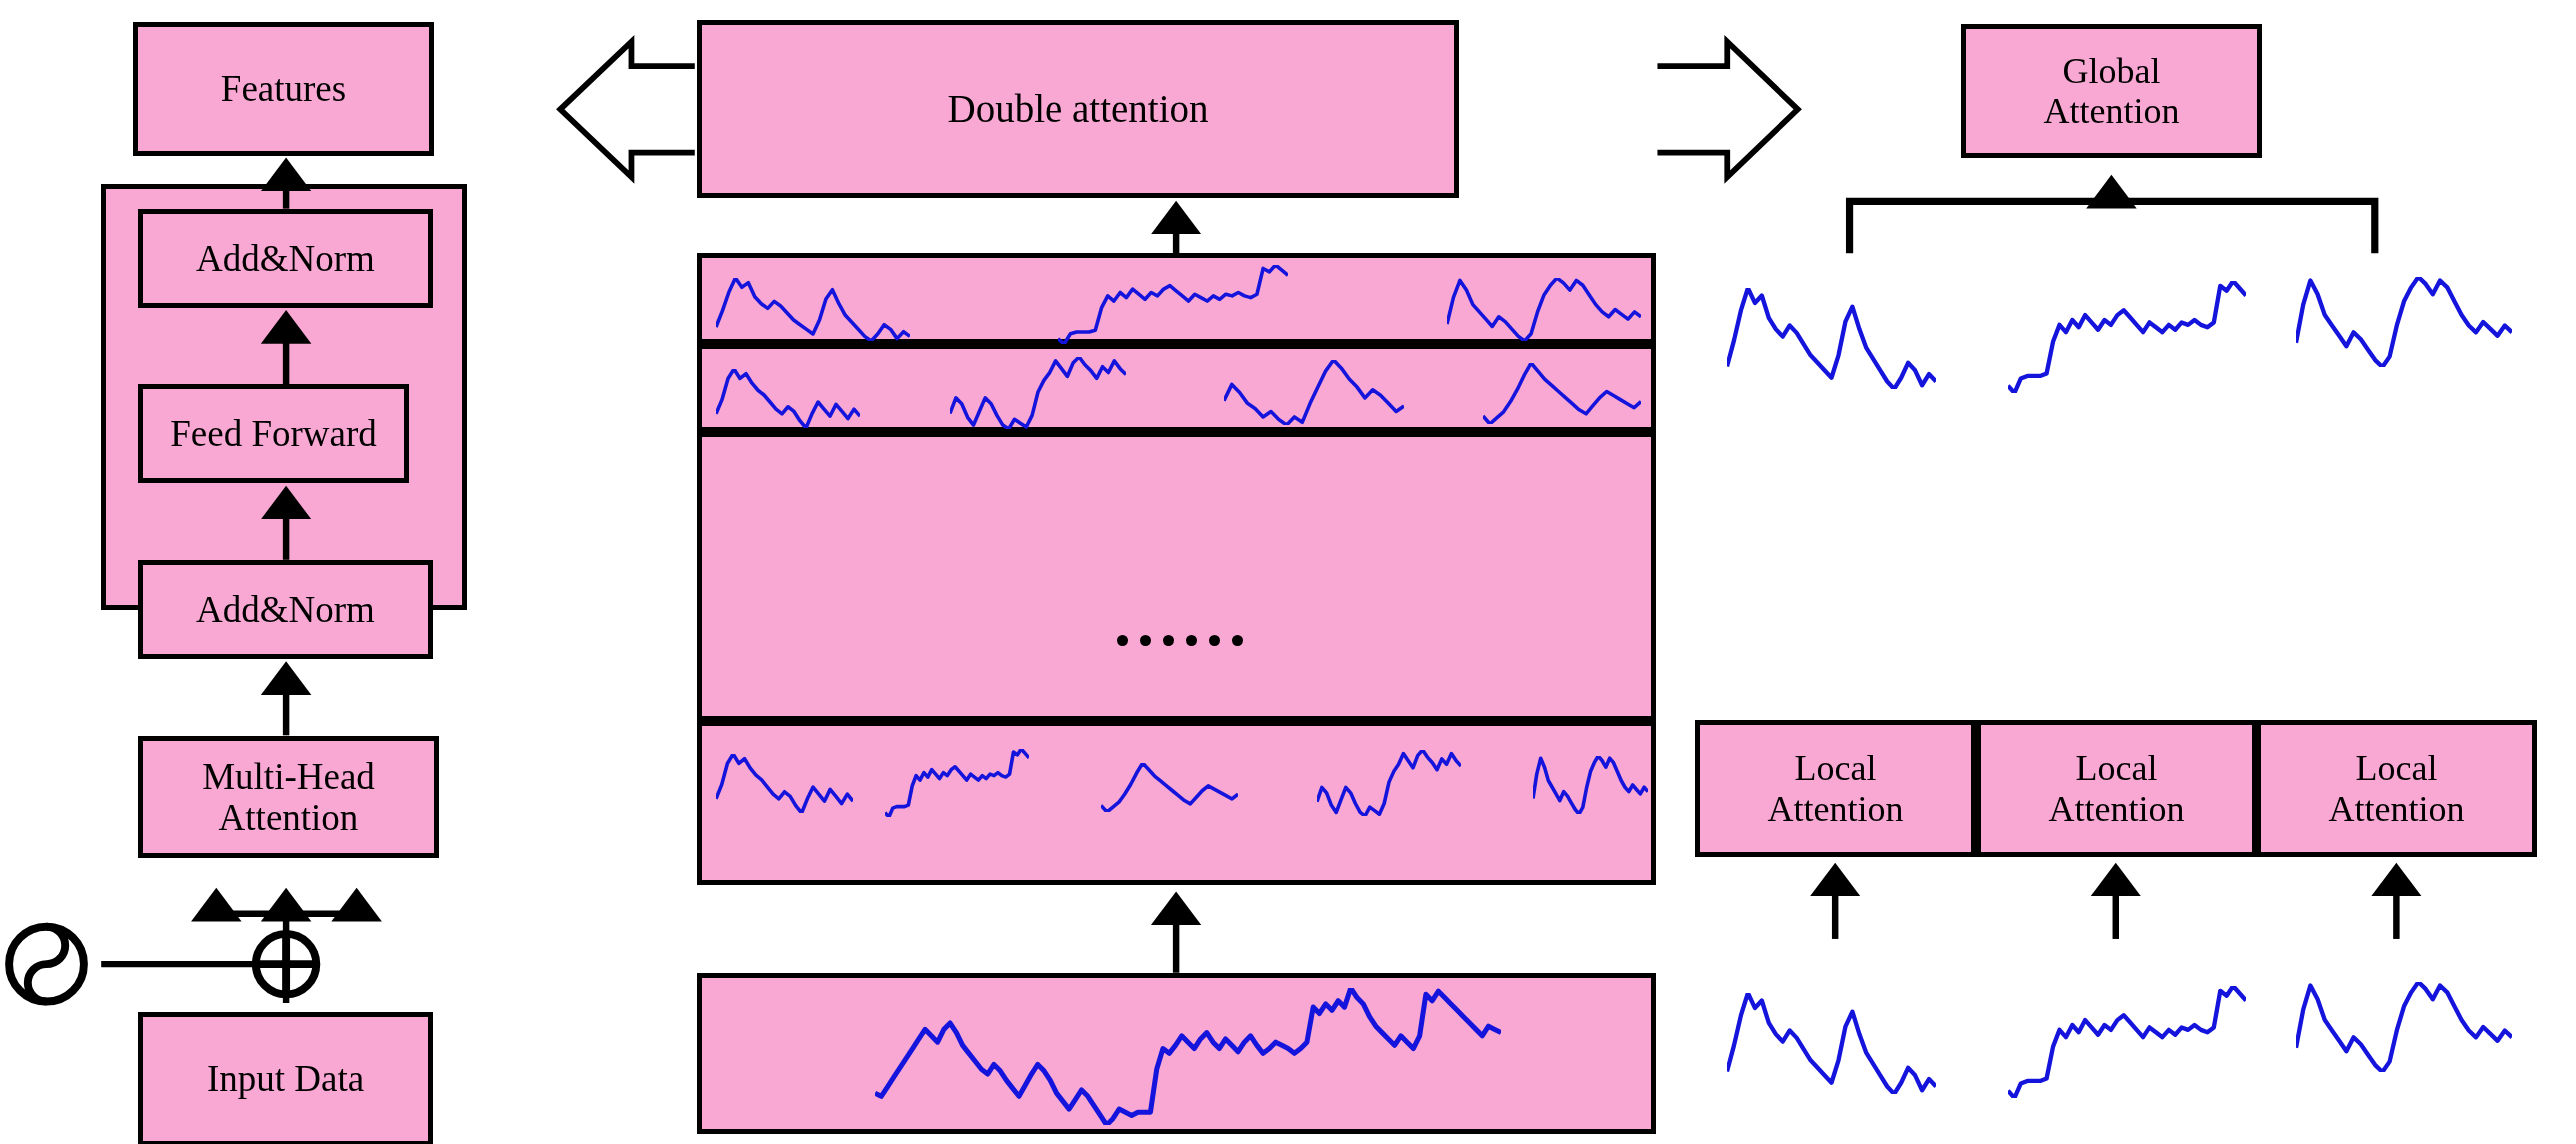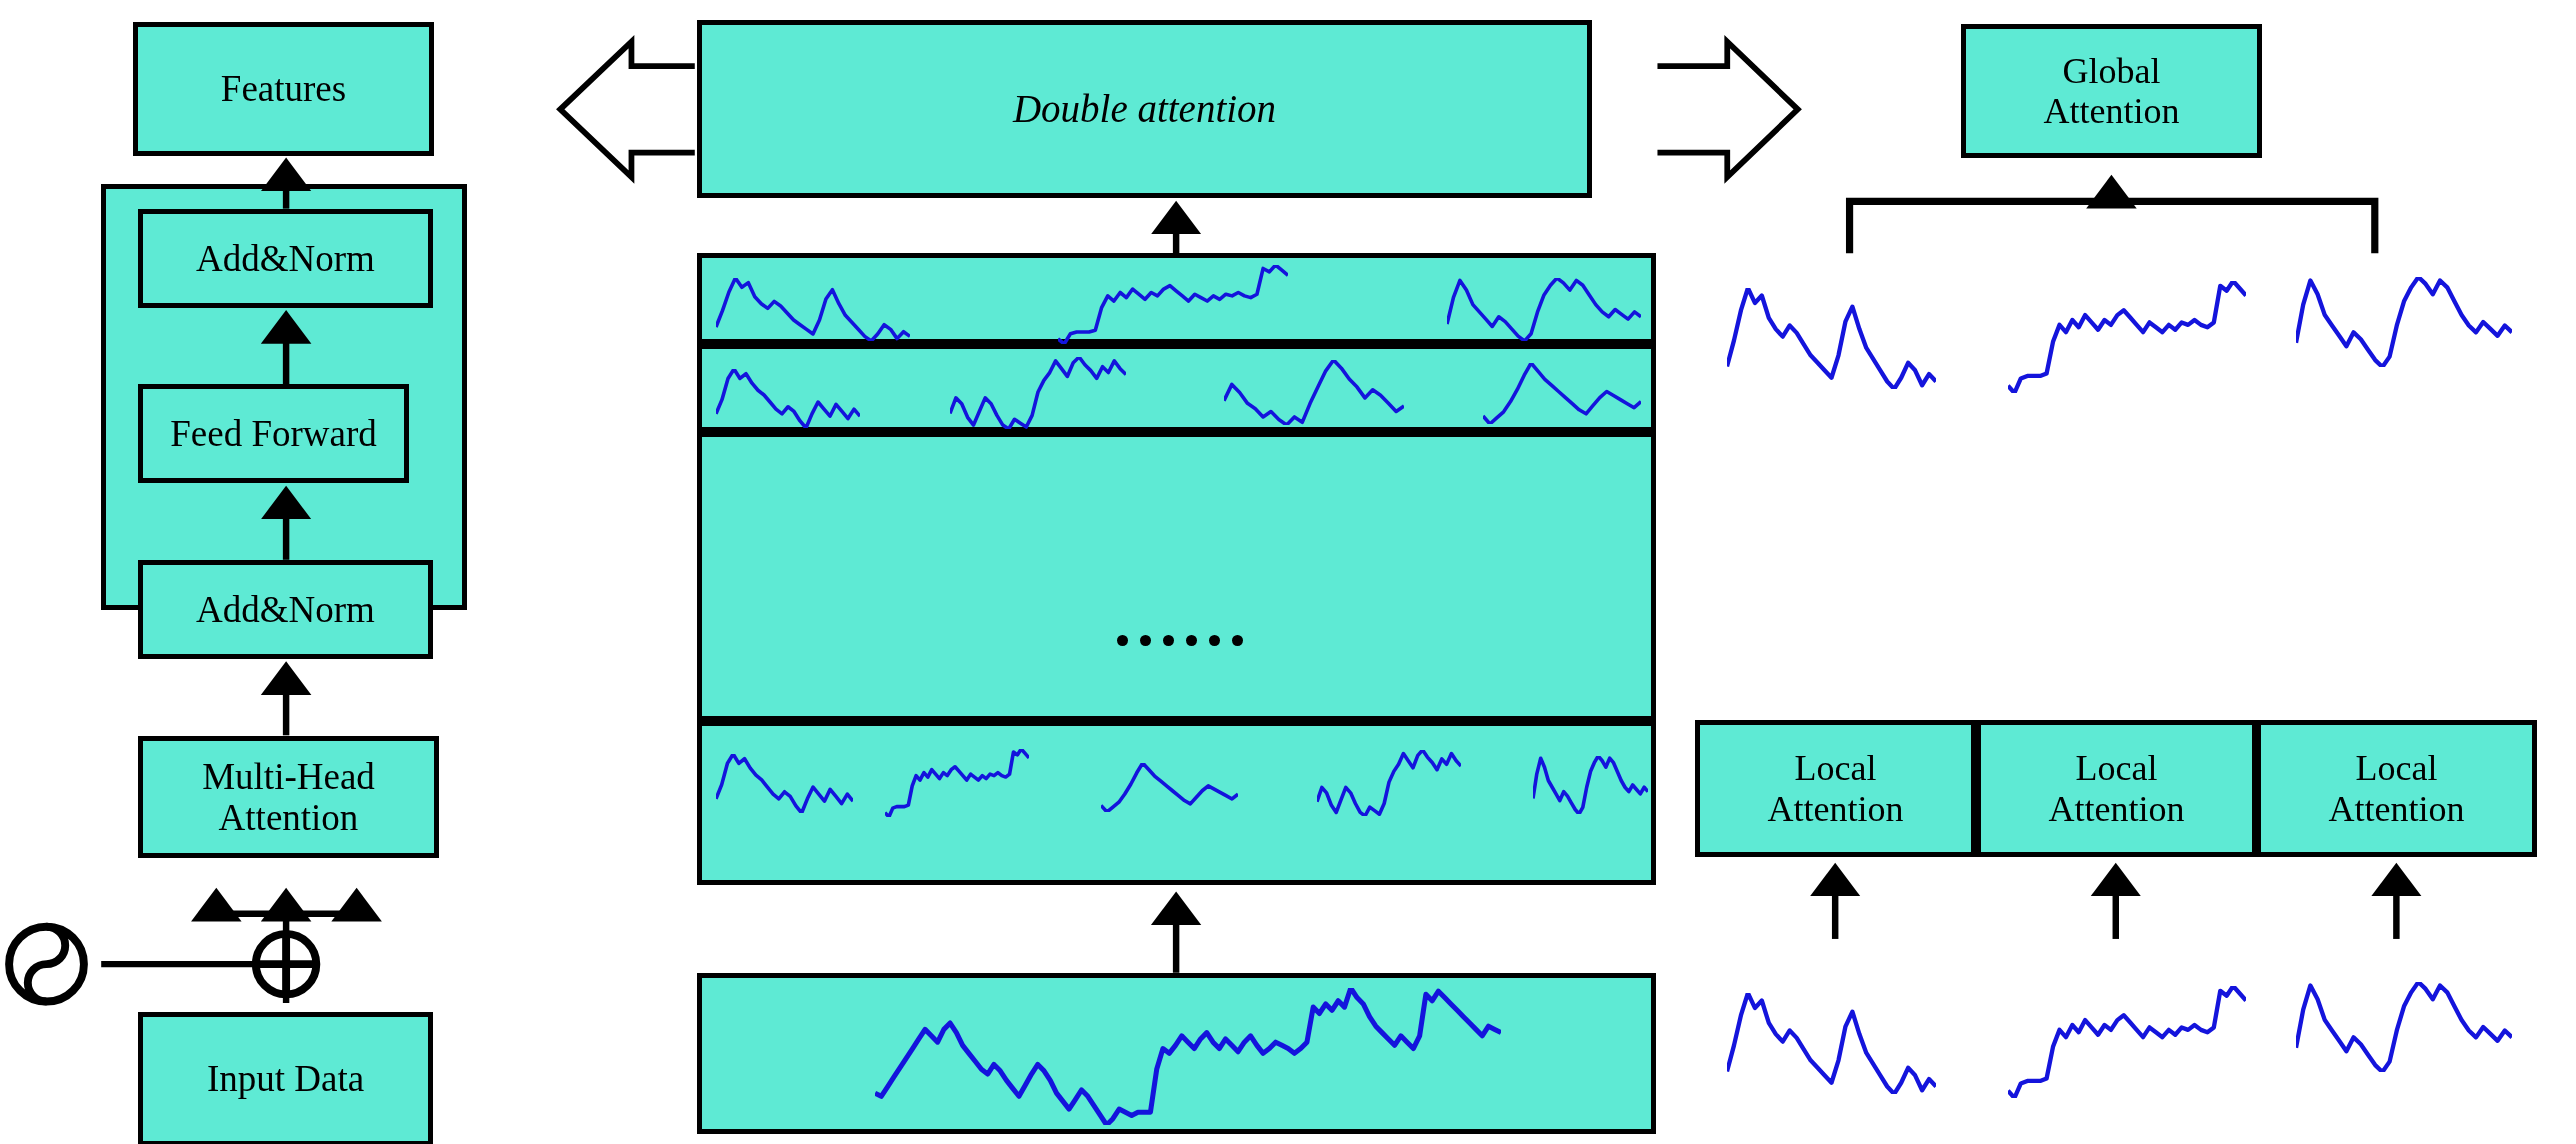--- a/index.html
+++ b/index.html
@@ -1,19 +1,19 @@
 <!DOCTYPE html>
 <html style="font-size:11.5px"><head>
 <meta charset="utf-8">
 <style>
   html,body{margin:0;padding:0;background:#ffffff;}
   body{width:2576px;height:1144px;position:relative;overflow:hidden;
        font-family:"Liberation Serif","DejaVu Serif",serif;color:#000;}
   #stage{position:absolute;left:0;top:0;width:2576px;height:1144px;}
-  .box{position:absolute;box-sizing:border-box;background:#5eead4;
+  .box{position:absolute;box-sizing:border-box;background:#f9a8d4;
        border:5px solid #000;display:flex;align-items:center;
        justify-content:center;text-align:center;line-height:1.12;}
   .box span{display:block;}
   .lbl{white-space:pre-line;}
   svg.overlay{position:absolute;left:0;top:0;width:2576px;height:1144px;
               pointer-events:none;}
   .wavecell{position:absolute;overflow:hidden;}
   .wavecell svg{width:100%;height:100%;display:block;}
   .dots{position:absolute;display:flex;gap:12.2px;align-items:center;}
   .dots i{display:block;width:10.8px;height:10.8px;border-radius:50%;background:#000;}
@@ -43,21 +43,21 @@
 
   <div class="box" style="left:138px;top:736px;width:301px;height:122px;font-size:37px;">
     <span class="lbl">Multi-Head
 Attention</span>
   </div>
 
   <div class="box" style="left:138px;top:1003px;width:295px;height:134px;font-size:37px;margin-top:9px;">
     <span class="lbl">Input Data</span>
   </div>
 
-  <div class="box" style="left:697px;top:20px;width:895px;height:178px;font-size:39px;font-style:italic;">
+  <div class="box" style="left:697px;top:20px;width:762px;height:178px;font-size:39px;">
     <span class="lbl">Double attention</span>
   </div>
 
   <div class="box" style="left:697px;top:253px;width:959px;height:91px;"></div>
   <div class="box" style="left:697px;top:344px;width:959px;height:88px;"></div>
   <div class="box" style="left: 697px; top: 432px; width: 959px; height: 289px;"></div>
   <div class="box" style="left: 697px; top: 721px; width: 959px; height: 164px;"></div>
 
   <div class="dots" style="left:1117px;top:635px;">
     <i></i>

